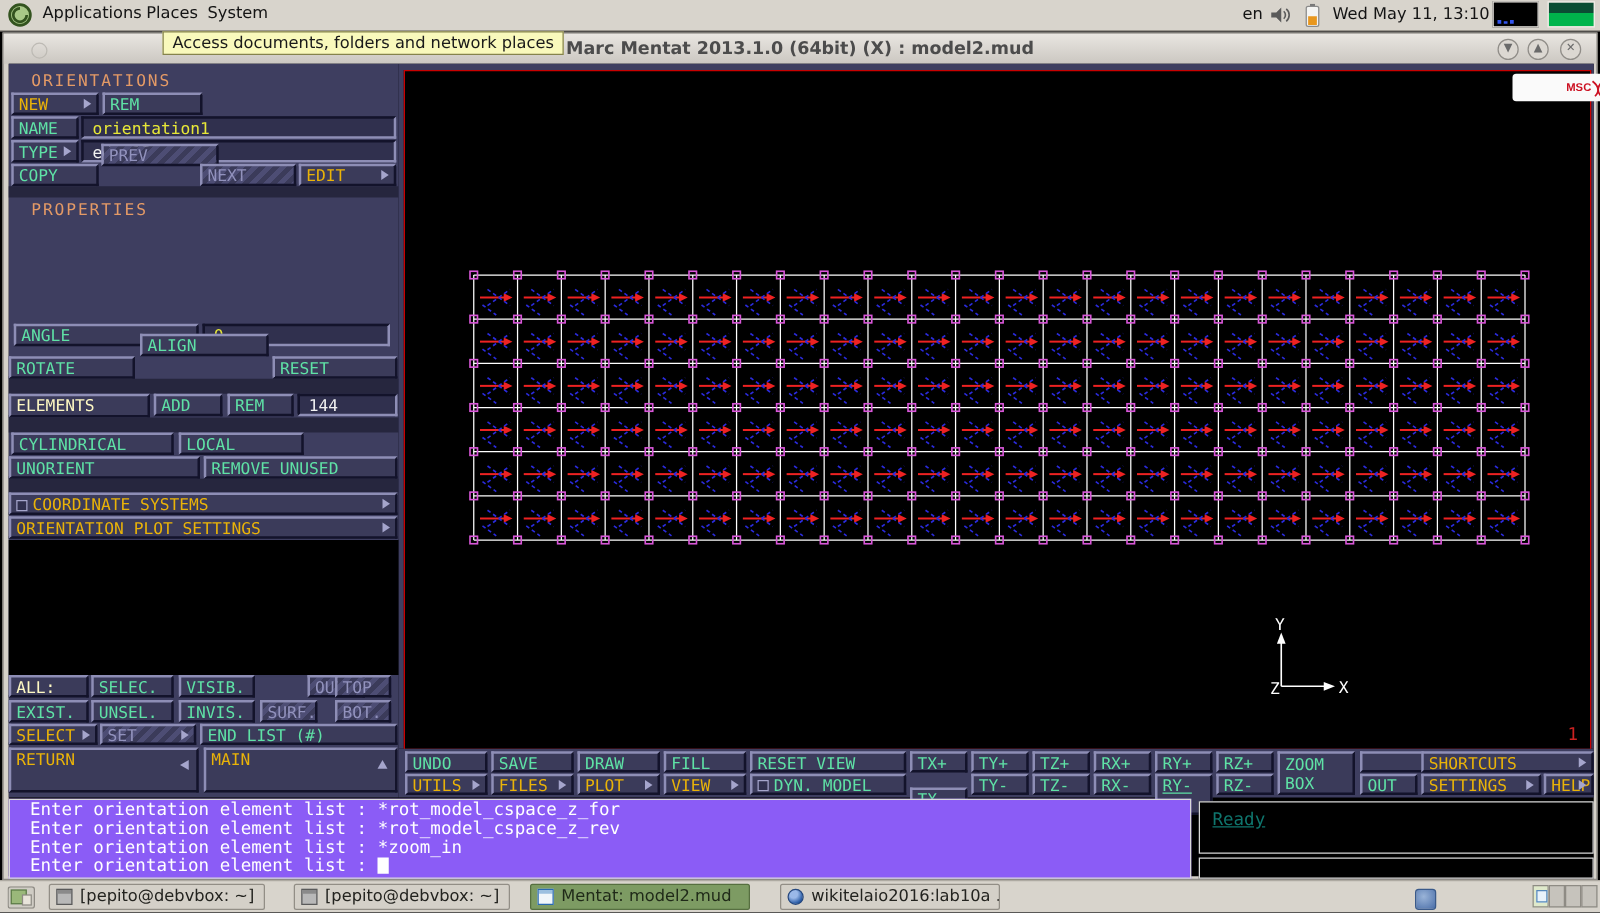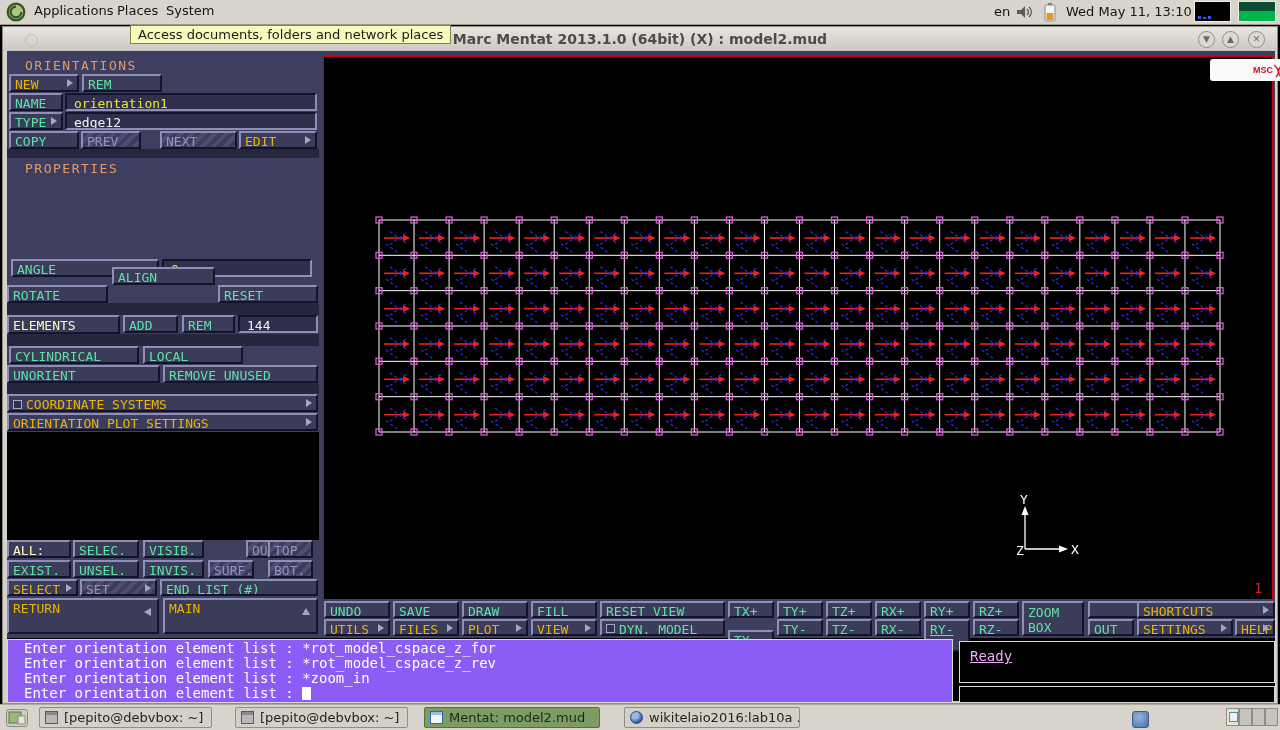--- a/index.html
+++ b/index.html
@@ -55,21 +55,21 @@
   .arrU{position:absolute;right:6px;top:8px;width:0;height:0;
         border-bottom:7px solid #a5a5cc;border-left:4px solid transparent;border-right:4px solid transparent;}
   .chk{position:absolute;left:4px;top:4px;width:7px;height:7px;border:1px solid #a5a5cc;background:#30304e;}
   .padchk{padding-left:17px;}
   
   #consolebox{position:absolute;left:0;top:588px;width:946px;height:64px;background:#8b5cf6;
               border:1px solid #d8d8d8;box-sizing:border-box;padding:1px 0 0 16px;}
   .cline{height:15px;font:14px/15px "DejaVu Sans Mono",monospace;color:#fff;white-space:pre;}
   .cursor{display:inline-block;width:9px;height:13px;background:#fff;vertical-align:-2px;}
   .statusbox{position:absolute;background:#000;border:1px solid #d8d8d8;box-sizing:border-box;
-             color:#f0abfc;font:14px "DejaVu Sans Mono",monospace;padding:6px 0 0 10px;text-decoration:underline;}
+             color:#0f766e;font:14px "DejaVu Sans Mono",monospace;padding:6px 0 0 10px;text-decoration:underline;}
   
   #taskbar{position:absolute;left:0;top:704px;width:1280px;height:26px;background:#d8d4cc;
            border-top:1px solid #aeaaa2;z-index:40;}
   .taskbtn{position:absolute;top:2px;height:21px;box-sizing:border-box;background:#d4d0c8;
            border:1px solid #928e86;border-radius:2px;font-size:13px;color:#23231f;
            padding:2px 4px 0 24px;white-space:nowrap;overflow:hidden;}
   .taskbtn.active{background:#7d9b63;border-color:#566f40;color:#1f2918;}
   .ticon{position:absolute;left:5px;top:3px;width:13px;height:13px;box-sizing:border-box;}
   .terminal-icon{background:#b8b8b8;border:1px solid #5a5a5a;box-shadow:inset 0 3px 0 #8a8a8a;}
   .window-icon{background:#f0f6fa;border:1px solid #2a6ab0;box-shadow:inset 0 3px 0 #9cc0e0;}
@@ -142,21 +142,21 @@
         <div class="mbtn yg" style="left:2px;top:23px;width:70px;height:18px;"><span>NEW</span><span class="arr"></span></div>
         <div class="mbtn" style="left:75px;top:23px;width:80px;height:18px;">REM</div>
 
         <div class="mbtn" style="left:2px;top:42px;width:54px;height:18px;">NAME</div>
         <div class="fld yellow" style="left:58px;top:42px;width:252px;height:18px;">orientation1</div>
 
         <div class="mbtn" style="left:2px;top:61px;width:54px;height:18px;"><span>TYPE</span><span class="arr"></span></div>
         <div class="fld" style="left:58px;top:61px;width:252px;height:18px;">edge12</div>
 
         <div class="mbtn" style="left:2px;top:80px;width:70px;height:18px;">COPY</div>
-        <div class="mbtn dis" style="left:74px;top:80px;width:60px;height:18px;">PREV</div>
+        <div class="mbtn dis" style="left:74px;top:64px;width:94px;height:18px;">PREV</div>
         <div class="mbtn dis" style="left:153px;top:80px;width:77px;height:18px;">NEXT</div>
         <div class="mbtn yg" style="left:232px;top:80px;width:78px;height:18px;"><span>EDIT</span><span class="arr"></span></div>
 
         <div class="gap" style="left:0;top:98px;width:312px;height:9px;"></div>
         <span class="hdr" style="left:18px;top:110px;">PROPERTIES</span>
 
         <div class="mbtn" style="left:4px;top:208px;width:148px;height:18px;">ANGLE</div>
         <div class="fld yellow" style="left:155px;top:208px;width:150px;height:18px;">0</div>
 
         <div class="mbtn" style="left:0;top:234px;width:101px;height:18px;">ROTATE</div>

